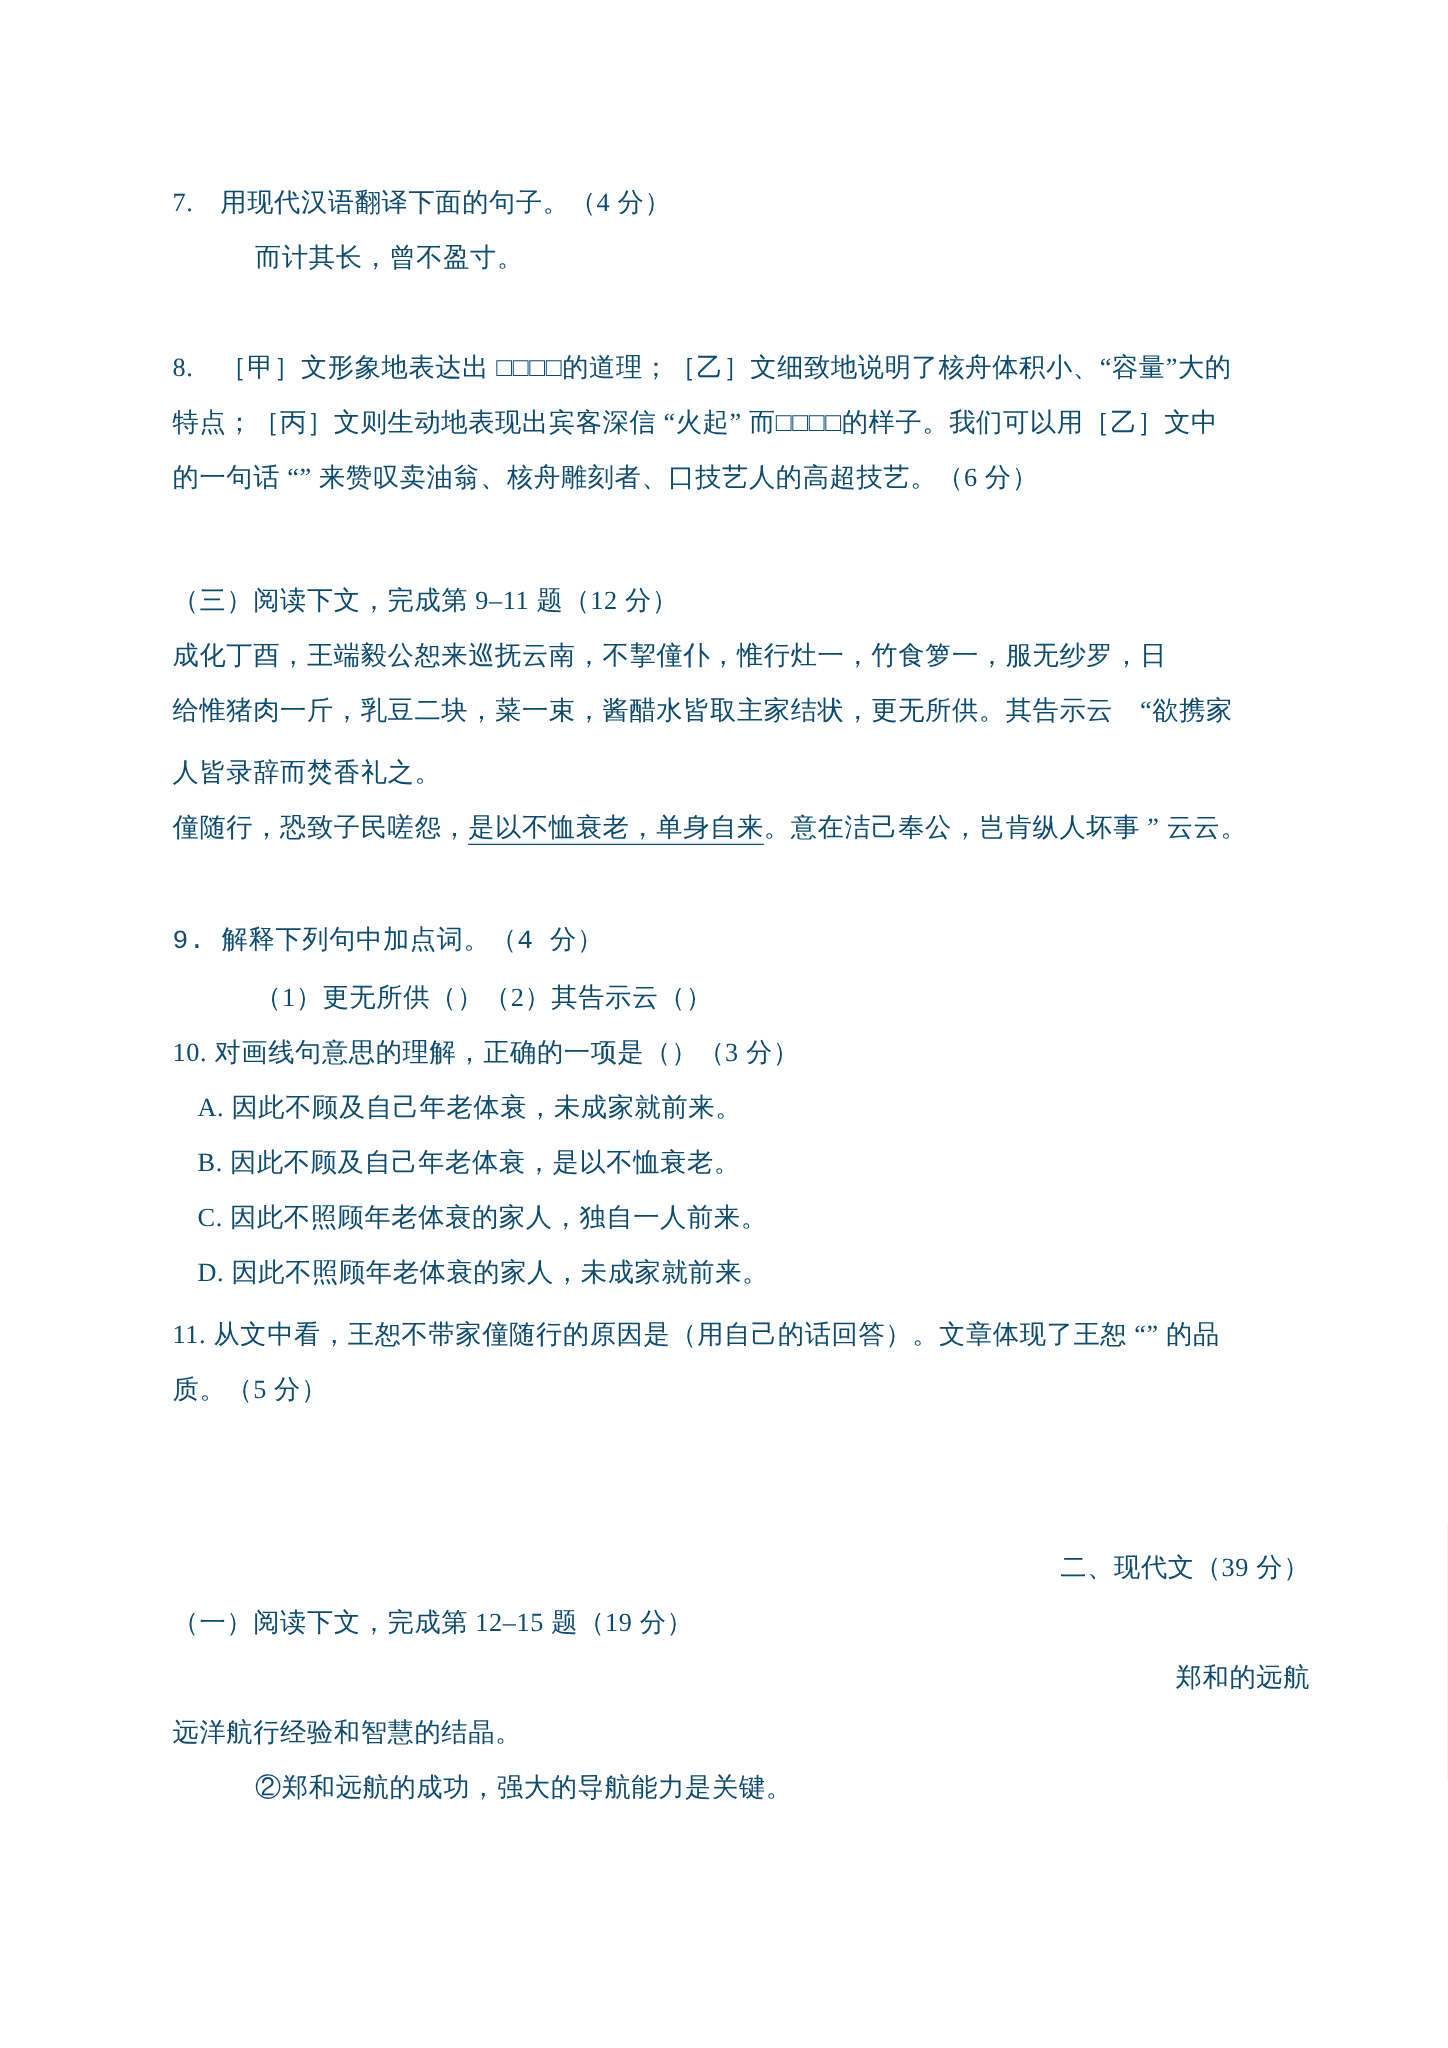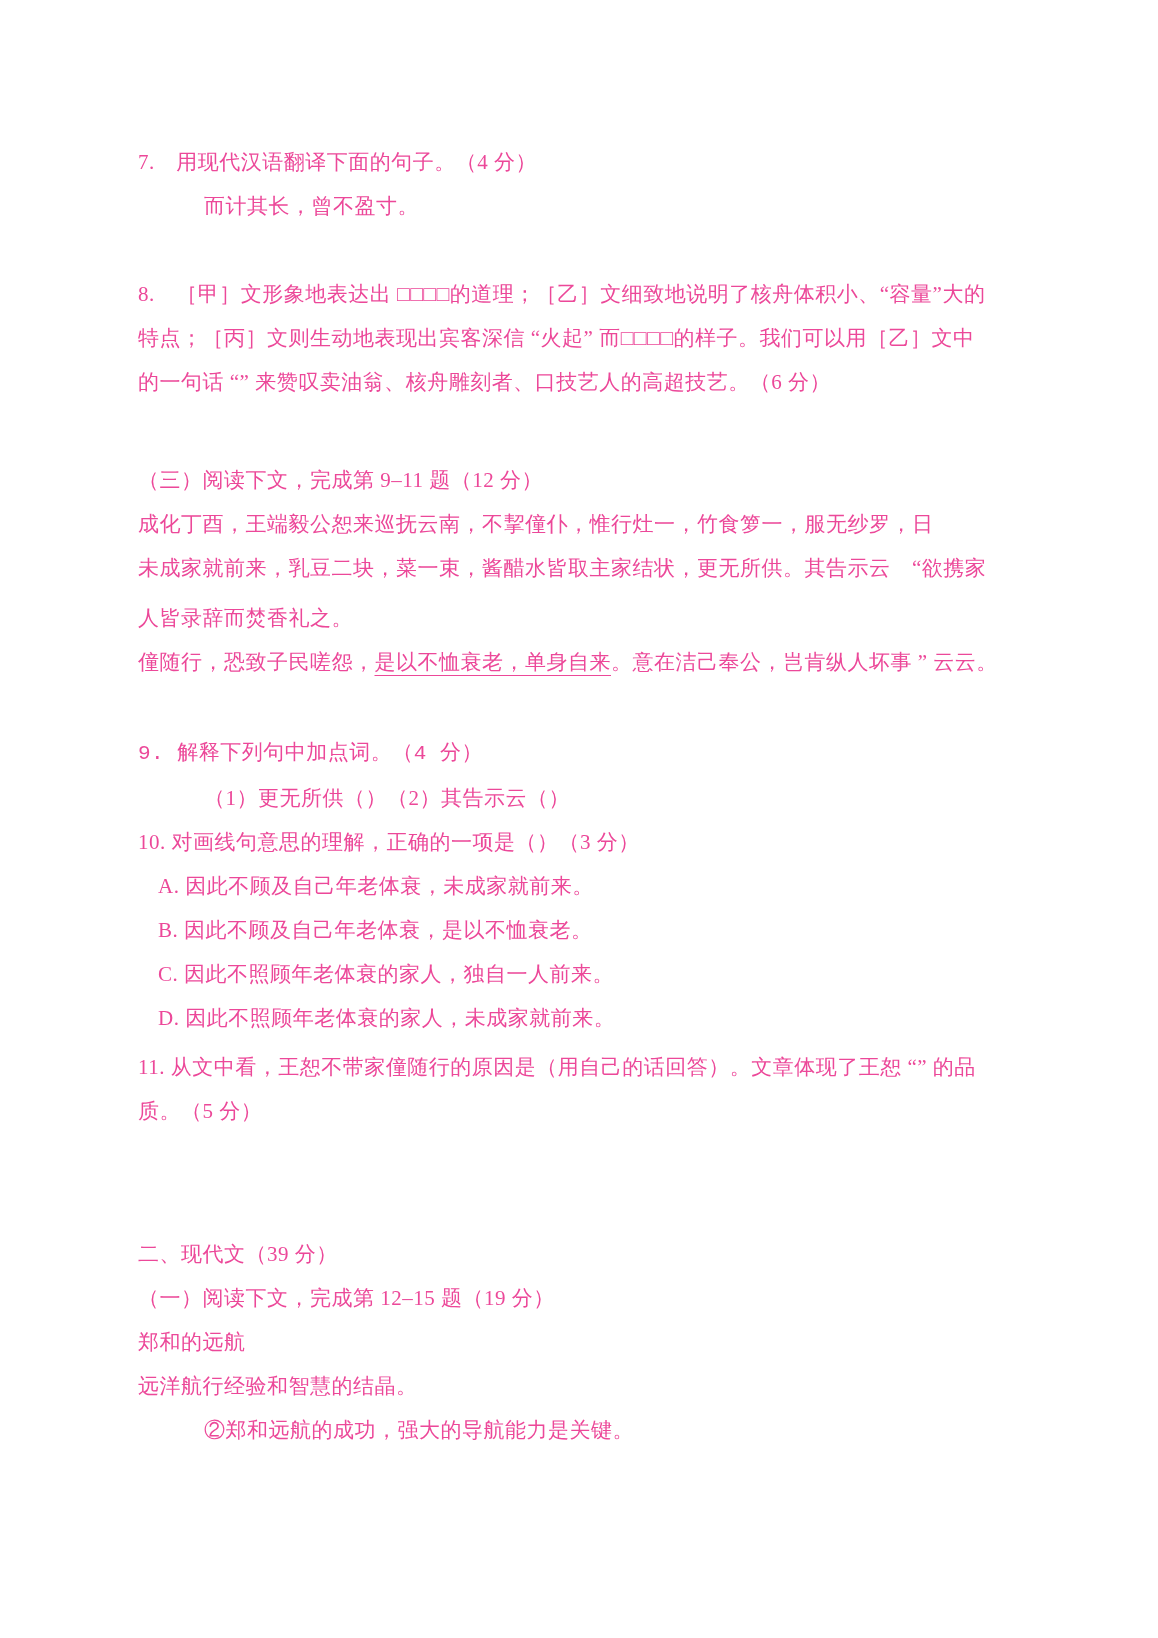--- a/index.html
+++ b/index.html
@@ -6,32 +6,32 @@
   .page {
     position: relative;
     width: 1158px;
     height: 1638px;
     margin: 0 auto;
     background: #ffffff;
     box-sizing: border-box;
     padding: 140px 110px 0 138px;
     font-family: "Liberation Serif", "DejaVu Serif", serif;
     font-size: 21px;
-    color: #ec4899;
+    color: #0c4a6e;
     overflow: hidden;
   }
   .ln {
     line-height: 44px;
     min-height: 44px;
     white-space: pre;
     letter-spacing: 0.5px;
   }
   .ind-a { padding-left: 66px; }   
   .ind-b { padding-left: 20px; }   
-  .center { text-align: left; white-space: normal; }
+  .center { text-align: right; white-space: normal; }
   .bold { font-weight: normal; }
   .mt-blank { margin-top: 44px; }
   .mt-54 { margin-top: 54px; }
   .mt-6  { margin-top: 6px; }
   .mt-48 { margin-top: 48px; font-family: Liberation Mono, monospace; }
   .mt-5  { margin-top: 5px; }
   .mt-99 { margin-top: 99px; }
   .uline {
     text-decoration: underline;
     text-underline-offset: 6px;
@@ -45,21 +45,21 @@
 
   <div class="ln">7.　用现代汉语翻译下面的句子。（4 分）</div>
   <div class="ln ind-a">而计其长，曾不盈寸。</div>
 
   <div class="ln mt-blank">8.　［甲］文形象地表达出 □□□□的道理；［乙］文细致地说明了核舟体积小、“容量”大的</div>
   <div class="ln">特点；［丙］文则生动地表现出宾客深信 “火起” 而□□□□的样子。我们可以用［乙］文中</div>
   <div class="ln">的一句话 “” 来赞叹卖油翁、核舟雕刻者、口技艺人的高超技艺。（6 分）</div>
 
   <div class="ln mt-54">（三）阅读下文，完成第 9–11 题（12 分）</div>
   <div class="ln">成化丁酉，王端毅公恕来巡抚云南，不挈僮仆，惟行灶一，竹食箩一，服无纱罗，日</div>
-  <div class="ln">未成家就前来，乳豆二块，菜一束，酱醋水皆取主家结状，更无所供。其告示云　“欲携家</div>
+  <div class="ln">给惟猪肉一斤，乳豆二块，菜一束，酱醋水皆取主家结状，更无所供。其告示云　“欲携家</div>
   <div class="ln mt-6">人皆录辞而焚香礼之。</div>
   <div class="ln"><span>僮随行，恐致子民嗟怨，</span><span class="uline">是以不恤衰老，单身自来</span><span>。意在洁己奉公，岂肯纵人坏事 ” 云云。</span></div>
 
   <div class="ln mt-48">9. 解释下列句中加点词。（4 分）</div>
   <div class="ln ind-a">（1）更无所供（）（2）其告示云（）</div>
 
   <div class="ln">10. 对画线句意思的理解，正确的一项是（）（3 分）</div>
   <div class="ln ind-b">A. 因此不顾及自己年老体衰，未成家就前来。</div>
   <div class="ln ind-b">B. 因此不顾及自己年老体衰，是以不恤衰老。</div>
   <div class="ln ind-b">C. 因此不照顾年老体衰的家人，独自一人前来。</div>

